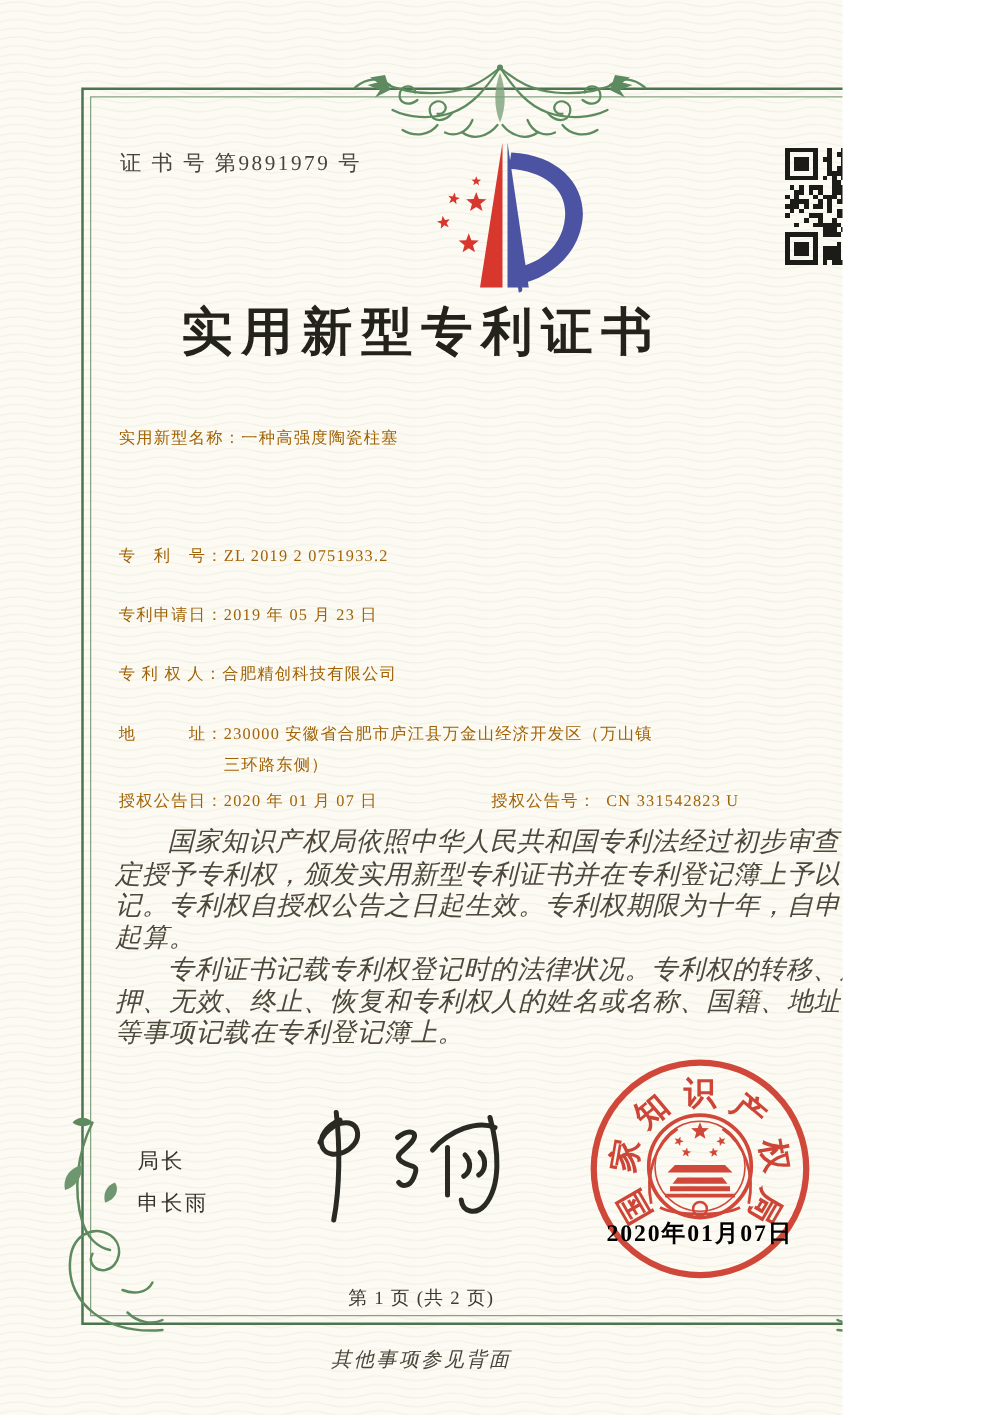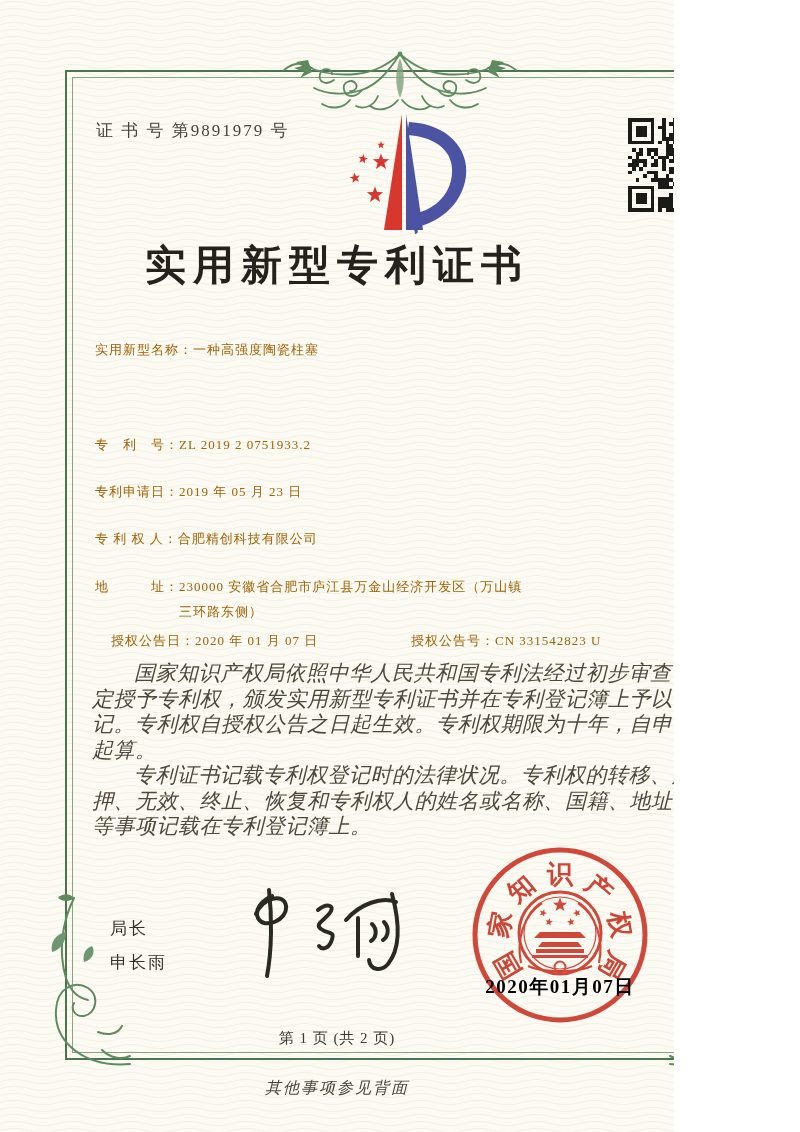--- a/index.html
+++ b/index.html
@@ -32,21 +32,21 @@
     text-align:center;font-size:41px;font-weight:700;letter-spacing:7px;
     color:#23221d;
   }
   .frow{position:absolute;left:95px;width:625px;z-index:3;display:flex;
     font-size:13px;letter-spacing:1px;color:#a16207;line-height:25px;justify-content:space-between;}
   .frow .flabel{white-space:pre;flex:none;}
   .frow .fvalue{flex:1;}
   .r1{top:337px}.r2{top:385px}.r3{top:432px}.r4{top:479px}.r5{top:526px}
   .r6{top:574px}.r7{top:628px;display:block;}
   .pair{display:flex;position:absolute;top:0;}
-  .pair1{left:16px;justify-content:flex-end;}.pair2{left:316px;}
+  .pair1{left:0;justify-content:flex-end;}.pair2{left:298px;gap:8px;}
   .paras{
     position:absolute;left:92px;top:661px;width:624px;z-index:3;
     font-size:21px;line-height:25.5px;color:#4e483c;
     font-style:italic;letter-spacing:.5px;
   }
   .paras p{margin:0;text-indent:2em;}
   .signatory{
     position:absolute;left:110px;top:912px;z-index:3;
     font-family:"Liberation Sans","DejaVu Sans",sans-serif;
     font-size:17px;color:#34332c;letter-spacing:2px;line-height:34px;

